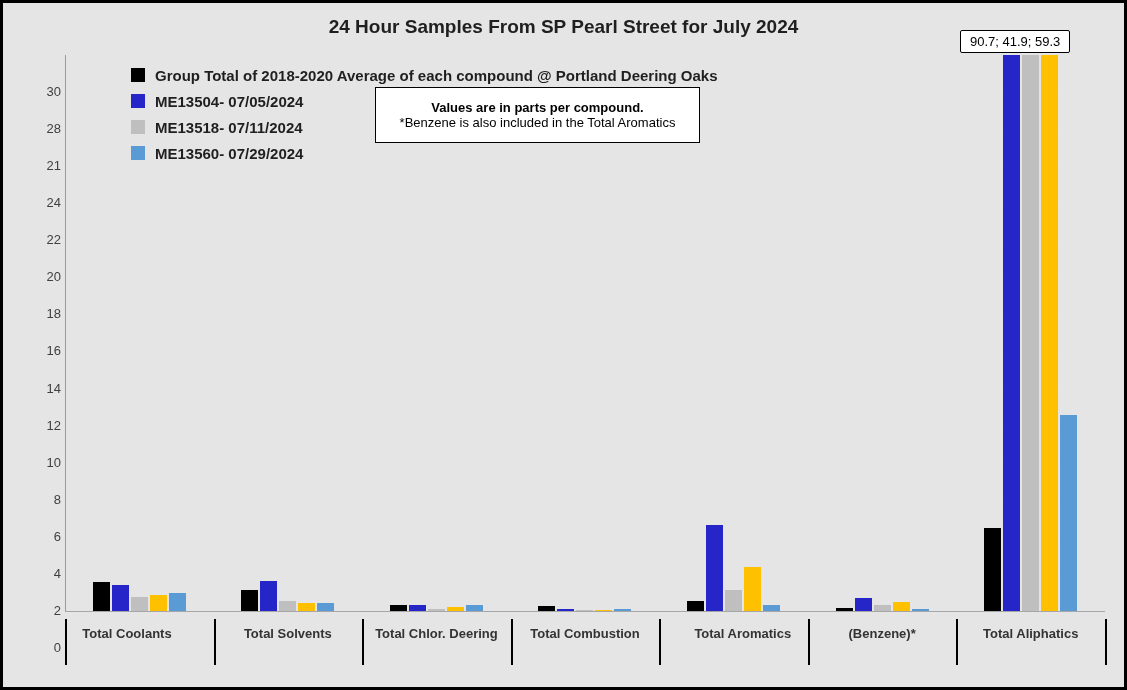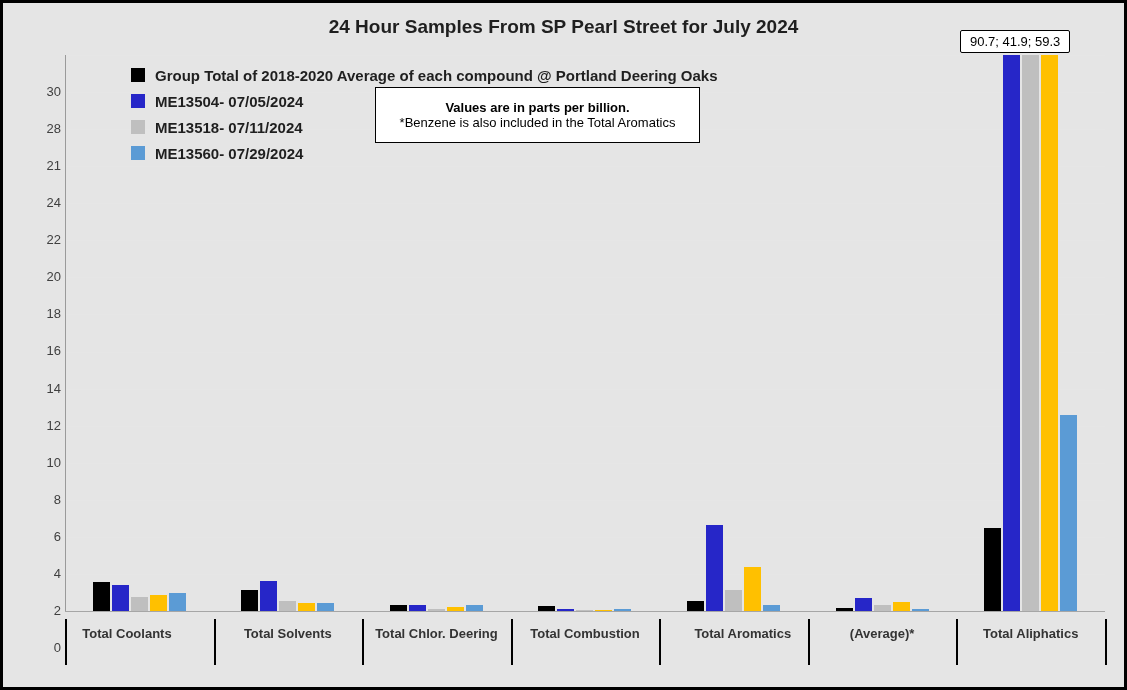--- a/index.html
+++ b/index.html
@@ -264,21 +264,21 @@
         <div class="group-sep" style="left: 742.857px; top: 564px;"></div>
         <div class="group" style="left: 742.857px; width: 148.571px;">
           <div class="bars">
             <div class="bar" title="Group Total of 2018-2020 Average of each compound @ Portland Deering Oaks: 0.15" style="height: 2.78px; background: rgb(0, 0, 0);"></div>
             <div class="bar" title="ME13504- 07/05/2024: 0.7" style="height: 12.9733px; background: rgb(38, 38, 200);"></div>
             <div class="bar" title="ME13518- 07/11/2024: 0.3" style="height: 5.56px; background: rgb(191, 191, 191);"></div>
             <div class="bar" title="ME13551- 07/23/2024: 0.5" style="height: 9.26667px; background: rgb(255, 192, 0);"></div>
             <div class="bar" title="ME13560- 07/29/2024: 0.1" style="height: 1.85333px; background: rgb(91, 155, 213);"></div>
           </div>
         </div>
-        <div class="group-label" style="left: 742.857px; width: 148.571px; top: 571px;">(Average)*</div>
+        <div class="group-label" style="left: 742.857px; width: 148.571px; top: 571px;">(Benzene)*</div>
         <div class="group-sep" style="left: 891.429px; top: 564px;"></div>
         <div class="group" style="left: 891.429px; width: 148.571px;">
           <div class="bars">
             <div class="bar" title="Group Total of 2018-2020 Average of each compound @ Portland Deering Oaks: 4.5" style="height: 83.4px; background: rgb(0, 0, 0);"></div>
             <div class="bar" title="ME13504- 07/05/2024: 76.9" style="height: 556px; background: rgb(38, 38, 200);"></div>
             <div class="bar" title="ME13518- 07/11/2024: 41.9" style="height: 556px; background: rgb(191, 191, 191);"></div>
             <div class="bar" title="ME13551- 07/23/2024: 59.3" style="height: 556px; background: rgb(255, 192, 0);"></div>
             <div class="bar" title="ME13560- 07/29/2024: 10.55" style="height: 195.527px; background: rgb(91, 155, 213);"></div>
           </div>
         </div>
@@ -300,19 +300,19 @@
         <span class="legend-swatch" style="background: rgb(191, 191, 191);"></span>
         <span class="legend-label">ME13518- 07/11/2024</span>
       </div>
       <div class="legend-row">
         <span class="legend-swatch" style="background: rgb(91, 155, 213);"></span>
         <span class="legend-label">ME13560- 07/29/2024</span>
       </div>
     </div>
 
   <div id="note-box">
-    <div class="line1">Values are in parts per billion.</div>
+    <div class="line1">Values are in parts per compound.</div>
     <div class="line2">*Benzene is also included in the Total Aromatics</div>
   </div>
 
   <div id="clip-callout">90.7; 41.9; 59.3</div>
 
 </div>
 
 </body></html>

